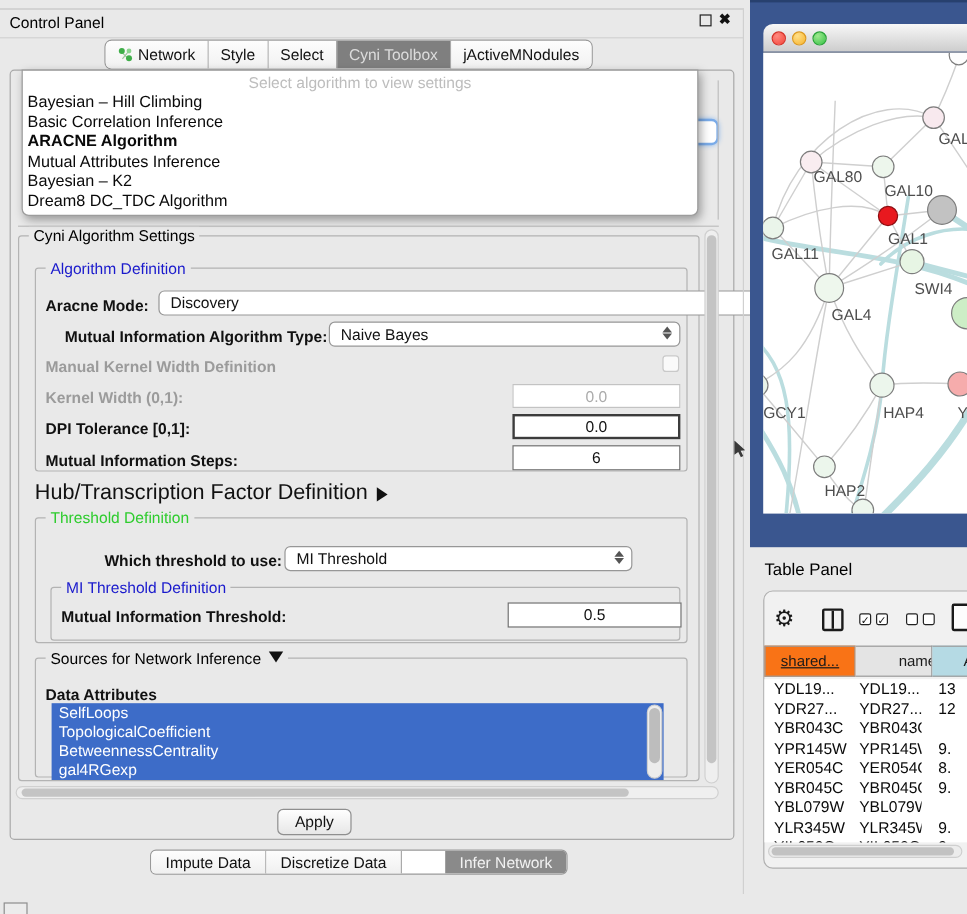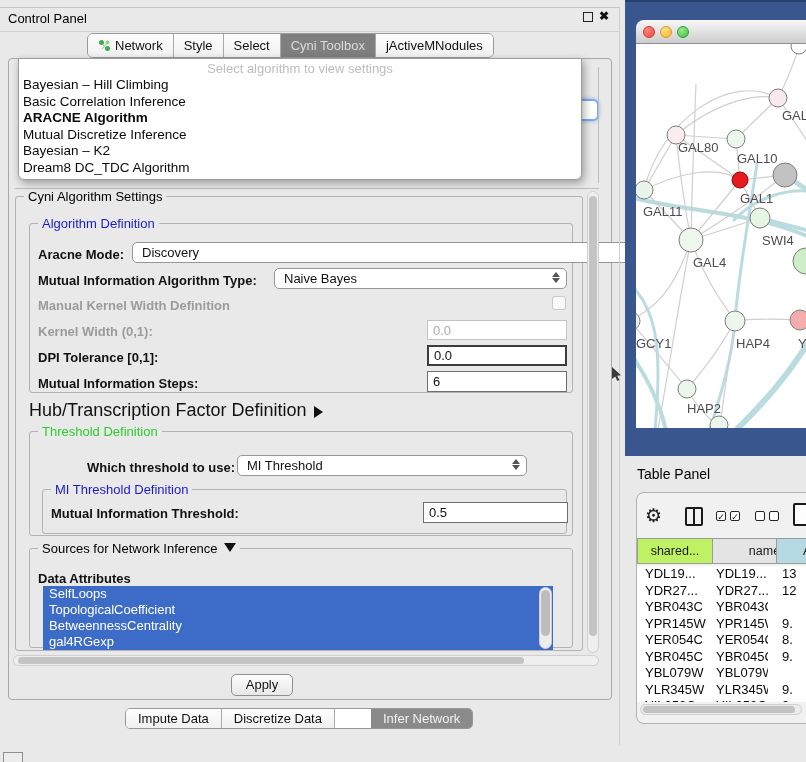--- a/index.html
+++ b/index.html
@@ -43,21 +43,21 @@
   .flabel{font-size:13px;font-weight:bold;color:#111;white-space:nowrap;}
   .flabel.dis{color:#9b9b9b;}
 
   .combo{background:#fff;border:1px solid #979797;border-radius:5px;font-size:13px;color:#111;
          display:flex;align-items:center;padding-left:9px;position:absolute;height:21px;}
   .spin{position:absolute;right:6px;top:3px;width:9px;display:flex;flex-direction:column;align-items:center;gap:1px;}
   .spin i{width:0;height:0;border-left:4px solid transparent;border-right:4px solid transparent;}
   .spin .up{border-bottom:5px solid #555;}
   .spin .dn{border-top:5px solid #555;}
 
-  .field{position:absolute;height:21px;background:#fff;font-size:13px;color:#111;text-align:left;
+  .field{position:absolute;height:21px;background:#fff;font-size:13px;color:#111;text-align:center;
          padding:0 5px;line-height:20px;border:1px solid #6e6e6e;}
   .field.dis{border:1px solid #c3c3c3;color:#ababab;height:20px;}
   .field.focus{border:2px solid #3c3c3c;line-height:18px;}
 
   .chk{position:absolute;width:14px;height:14px;border:1px solid #c9c9c9;border-radius:3px;background:#fafafa;}
 
   .expander{font-size:18px;color:#111;white-space:nowrap;}
   .tri-r{display:inline-block;width:0;height:0;border-top:6px solid transparent;border-bottom:6px solid transparent;border-left:9px solid #111;margin-left:8px;vertical-align:-2px;}
   .tri-d{display:inline-block;width:0;height:0;border-left:6px solid transparent;border-right:6px solid transparent;border-top:9px solid #111;margin-left:6px;vertical-align:1px;}
 
@@ -159,21 +159,21 @@
 
       <div class="abs flabel" style="left:8px;top:23px;">Aracne Mode:</div>
       <div class="combo" style="left:102px;top:18px;width:523px;text-align:center;">
         <span>Discovery</span>
         <span class="spin">
             <i class="up"></i>
             <i class="dn"></i>
           </span>
       </div>
 
-      <div class="abs flabel" style="left:8px;top:49px;">Mutual Information Algorithm Type:</div>
+      <div class="abs flabel" style="left:24px;top:49px;">Mutual Information Algorithm Type:</div>
       <div class="combo" style="left:244px;top:44px;width:293px;">
         <span>Naive Bayes</span>
         <span class="spin">
             <i class="up"></i>
             <i class="dn"></i>
           </span>
       </div>
 
       <div class="abs flabel dis" style="left:8px;top:74px;">Manual Kernel Width Definition</div>
       <div class="chk" style="left:522px;top:72px;"></div>
@@ -236,21 +236,21 @@
 
     <div class="abs apply" style="left:222px;top:615px;">Apply</div>
   </div>
 
   <div class="abs popup">
     <div class="popup-ph">Select algorithm to view settings</div>
     <div id="popup-items">
         <div class="popup-item">Bayesian – Hill Climbing</div>
         <div class="popup-item">Basic Correlation Inference</div>
         <div class="popup-item b">ARACNE Algorithm</div>
-        <div class="popup-item">Mutual Discretize Inference</div>
+        <div class="popup-item">Mutual Attributes Inference</div>
         <div class="popup-item">Bayesian – K2</div>
         <div class="popup-item">Dream8 DC_TDC Algorithm</div>
       </div>
   </div>
 
   <div class="abs bt-tabs">
       <div class="bt-tab">Impute Data</div>
       <div class="bt-tab">Discretize Data</div>
       <div class="bt-tab sel">Infer Network</div>
     </div>
@@ -347,21 +347,21 @@
   <div class="abs tp-cols">
       <i></i>
     </div>
   <span class="cb" style="left:716px;top:511px;">✓</span>
   <span class="cb" style="left:730px;top:511px;">✓</span>
   <span class="cb" style="left:755px;top:511px;"></span>
   <span class="cb" style="left:769px;top:511px;"></span>
   <div class="abs tp-doc"></div>
 
   <div class="abs tp-head">
-    <div class="tp-hc" style="width:76px;background:#bef264;">shared...</div>
+    <div class="tp-hc" style="width:76px;background:#f97316;text-decoration:underline;">shared...</div>
     <div class="tp-hc" style="width:64px;background:#e4e4e4;padding-left:40px;">name</div>
     <div class="tp-hc" style="width:80px;background:#b5dae4;justify-content:flex-start;padding-left:26px;">A</div>
   </div>
   <div class="abs tp-rows" id="tp-rows">
       <div class="tp-row">
         <div class="tp-cell" style="width: 76px;">YDL19...</div>
         <div class="tp-cell" style="width: 64px;">YDL19...</div>
         <div class="tp-cell" style="width: 40px; padding-left: 14px;">13</div>
       </div>
       <div class="tp-row">

